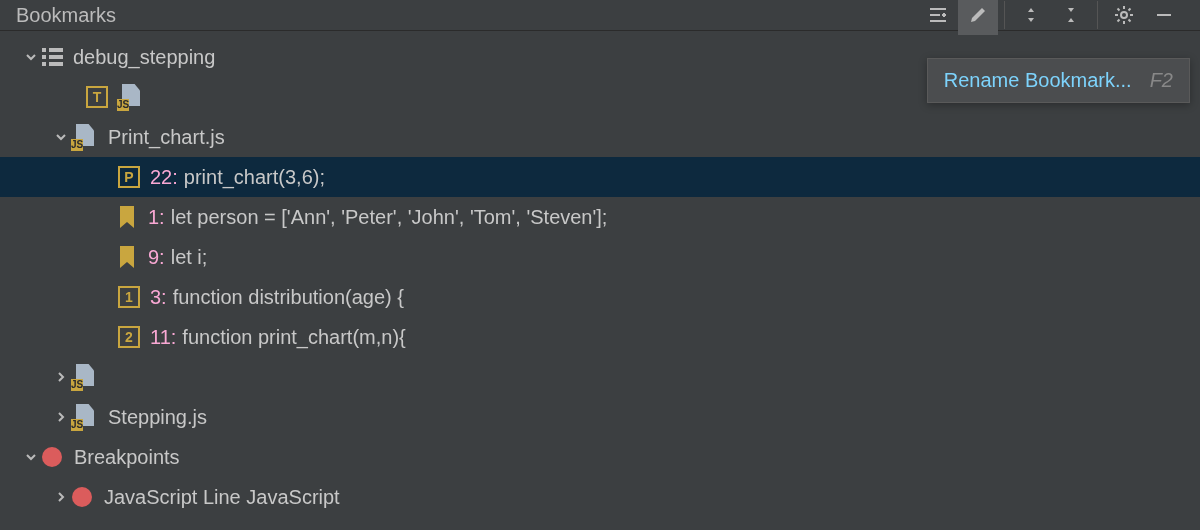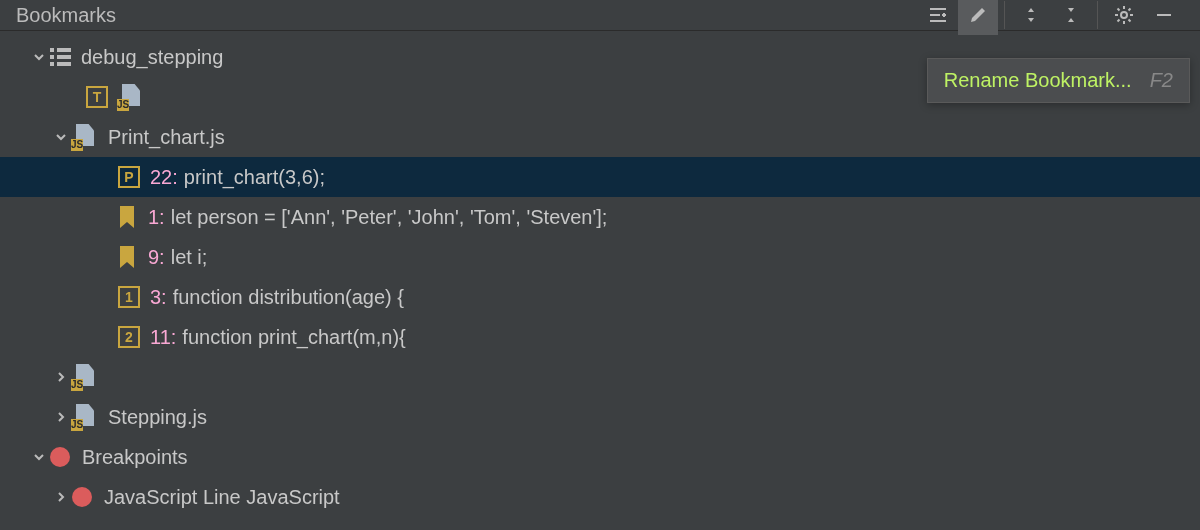--- a/index.html
+++ b/index.html
@@ -47,21 +47,21 @@
       margin: 0 6px;
     }
     .tree {
       padding-top: 6px;
       font-size: 20px;
     }
     .row {
       display: flex;
       align-items: center;
       height: 40px;
-      padding-left: 28px;
+      padding-left: 20px;
       white-space: nowrap;
     }
     .row.selected {
       background: #0d293e;
     }
     .chevron {
       width: 22px;
       height: 22px;
       display: inline-flex;
       align-items: center;
@@ -146,21 +146,21 @@
       right: 10px;
       background: #4b4d4f;
       border: 1px solid #5a5a5a;
       padding: 10px 16px;
       display: flex;
       align-items: center;
       gap: 18px;
       font-size: 20px;
       box-shadow: 0 2px 8px rgba(0,0,0,0.3);
     }
-    .tooltip .tt-label { color: #bef264; }
+    .tooltip .tt-label { color: #7dd3fc; }
     .tooltip .tt-key { color: #888; font-style: italic; }
   </style>
 </head>
 <body>
 
 <div class="titlebar">
   <span class="title">Bookmarks</span>
   <div class="toolbar">
     <div class="toolbar-btn">
       <svg width="20" height="20" viewBox="0 0 20 20">

